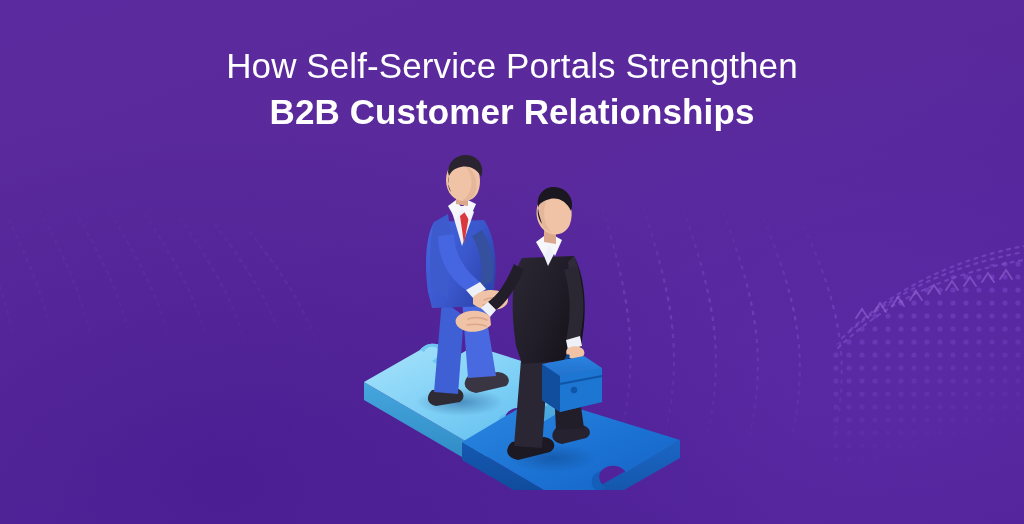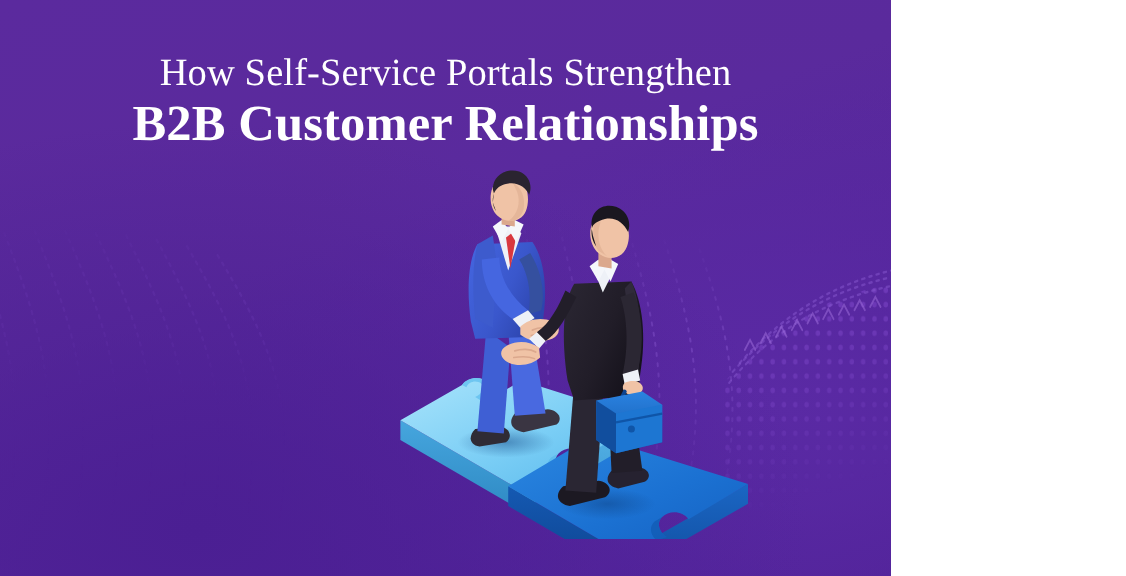--- a/index.html
+++ b/index.html
@@ -6,28 +6,27 @@
 
   html, body {
     width: 1024px;
     height: 524px;
     overflow: hidden;
     font-family: "Liberation Sans", sans-serif;
   }
 
   #banner {
     position: relative;
-    width: 810px;
+    width: 1024px;
     height: 524px;
     background:
       radial-gradient(ellipse 900px 600px at 22% 92%, #4b1f93 0%, rgba(75,31,147,0) 62%),
       radial-gradient(ellipse 800px 520px at 88% 70%, #5a2aa4 0%, rgba(90,42,164,0) 65%),
       linear-gradient(160deg, #5b2a9e 0%, #5a2a9c 40%, #52239a 75%, #4d1f94 100%);
     overflow: hidden;
-    font-family: Liberation Serif, serif;
   }
 
   
   .bg-layer {
     position: absolute;
     inset: 0;
     pointer-events: none;
   }
 
   .bg-layer svg { display: block; width: 100%; height: 100%; }
@@ -48,21 +47,21 @@
     font-size: 35px;
     font-weight: 300;
     letter-spacing: 0.1px;
     line-height: 44px;
     white-space: nowrap;
   }
 
   #title-line-2 {
     display: block;
     color: #ffffff;
-    font-size: 46px;
+    font-size: 35px;
     font-weight: 700;
     letter-spacing: 0.1px;
     line-height: 48px;
     white-space: nowrap;
   }
 
   
   #illustration {
     position: absolute;
     left: 356px;

